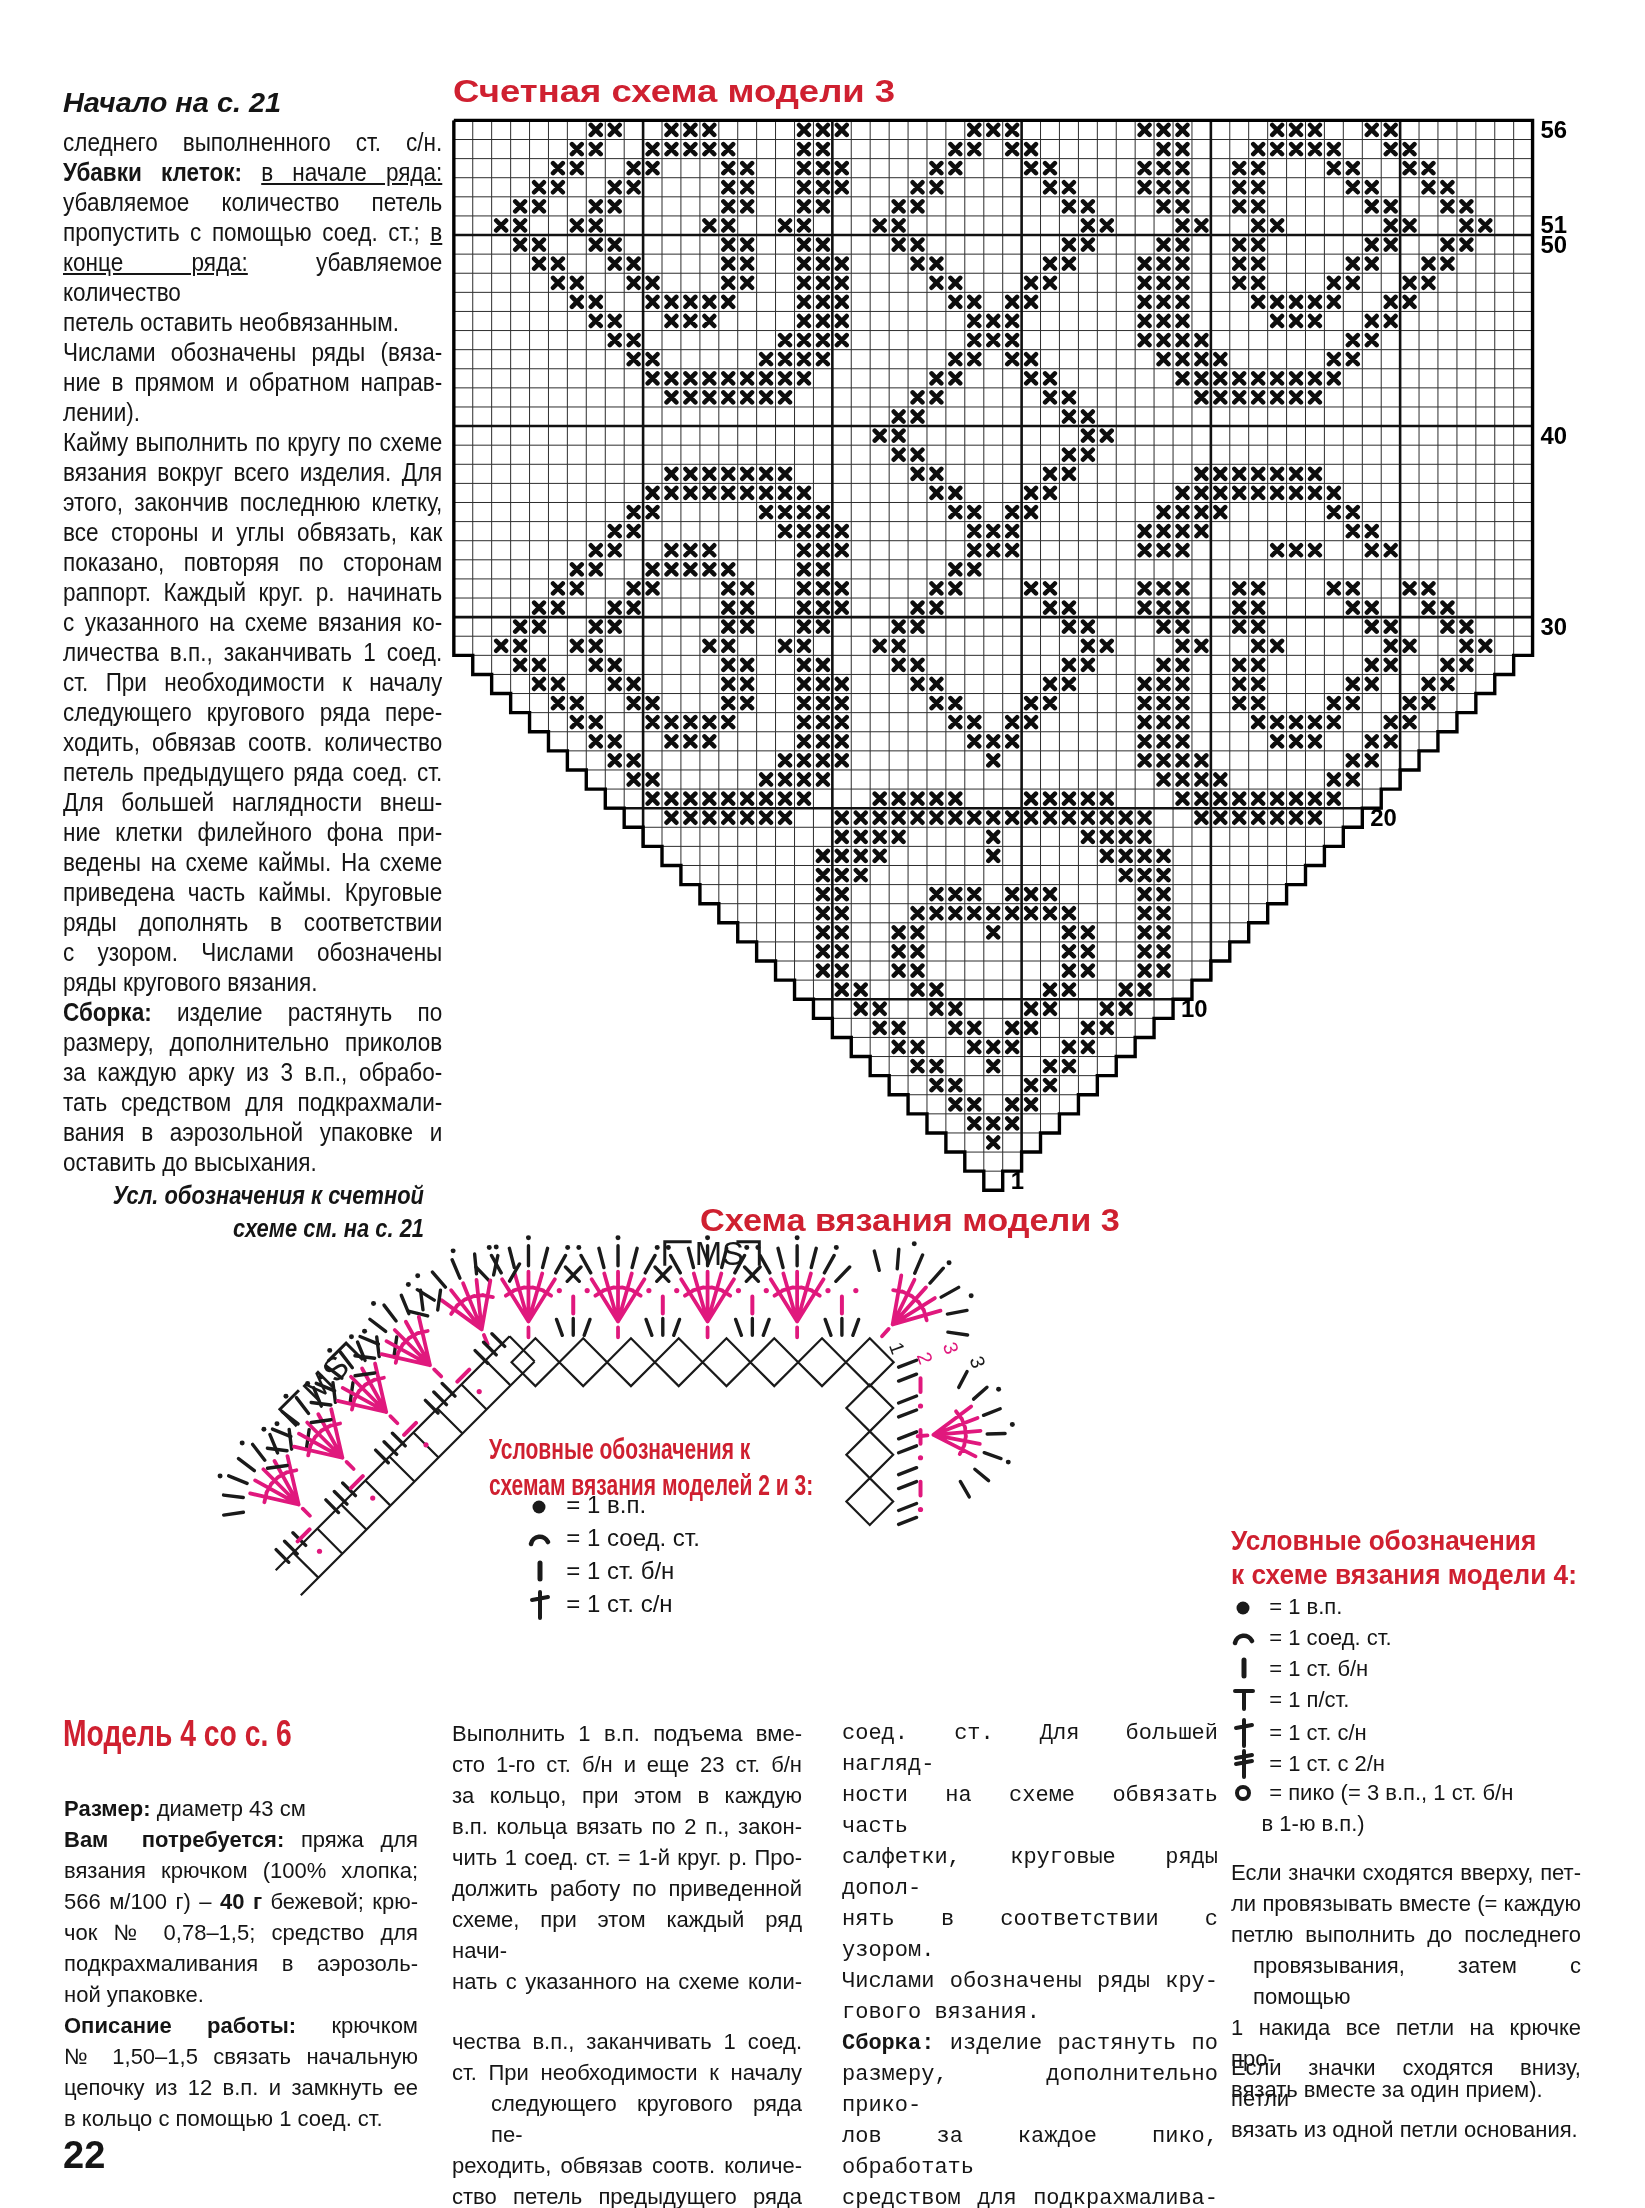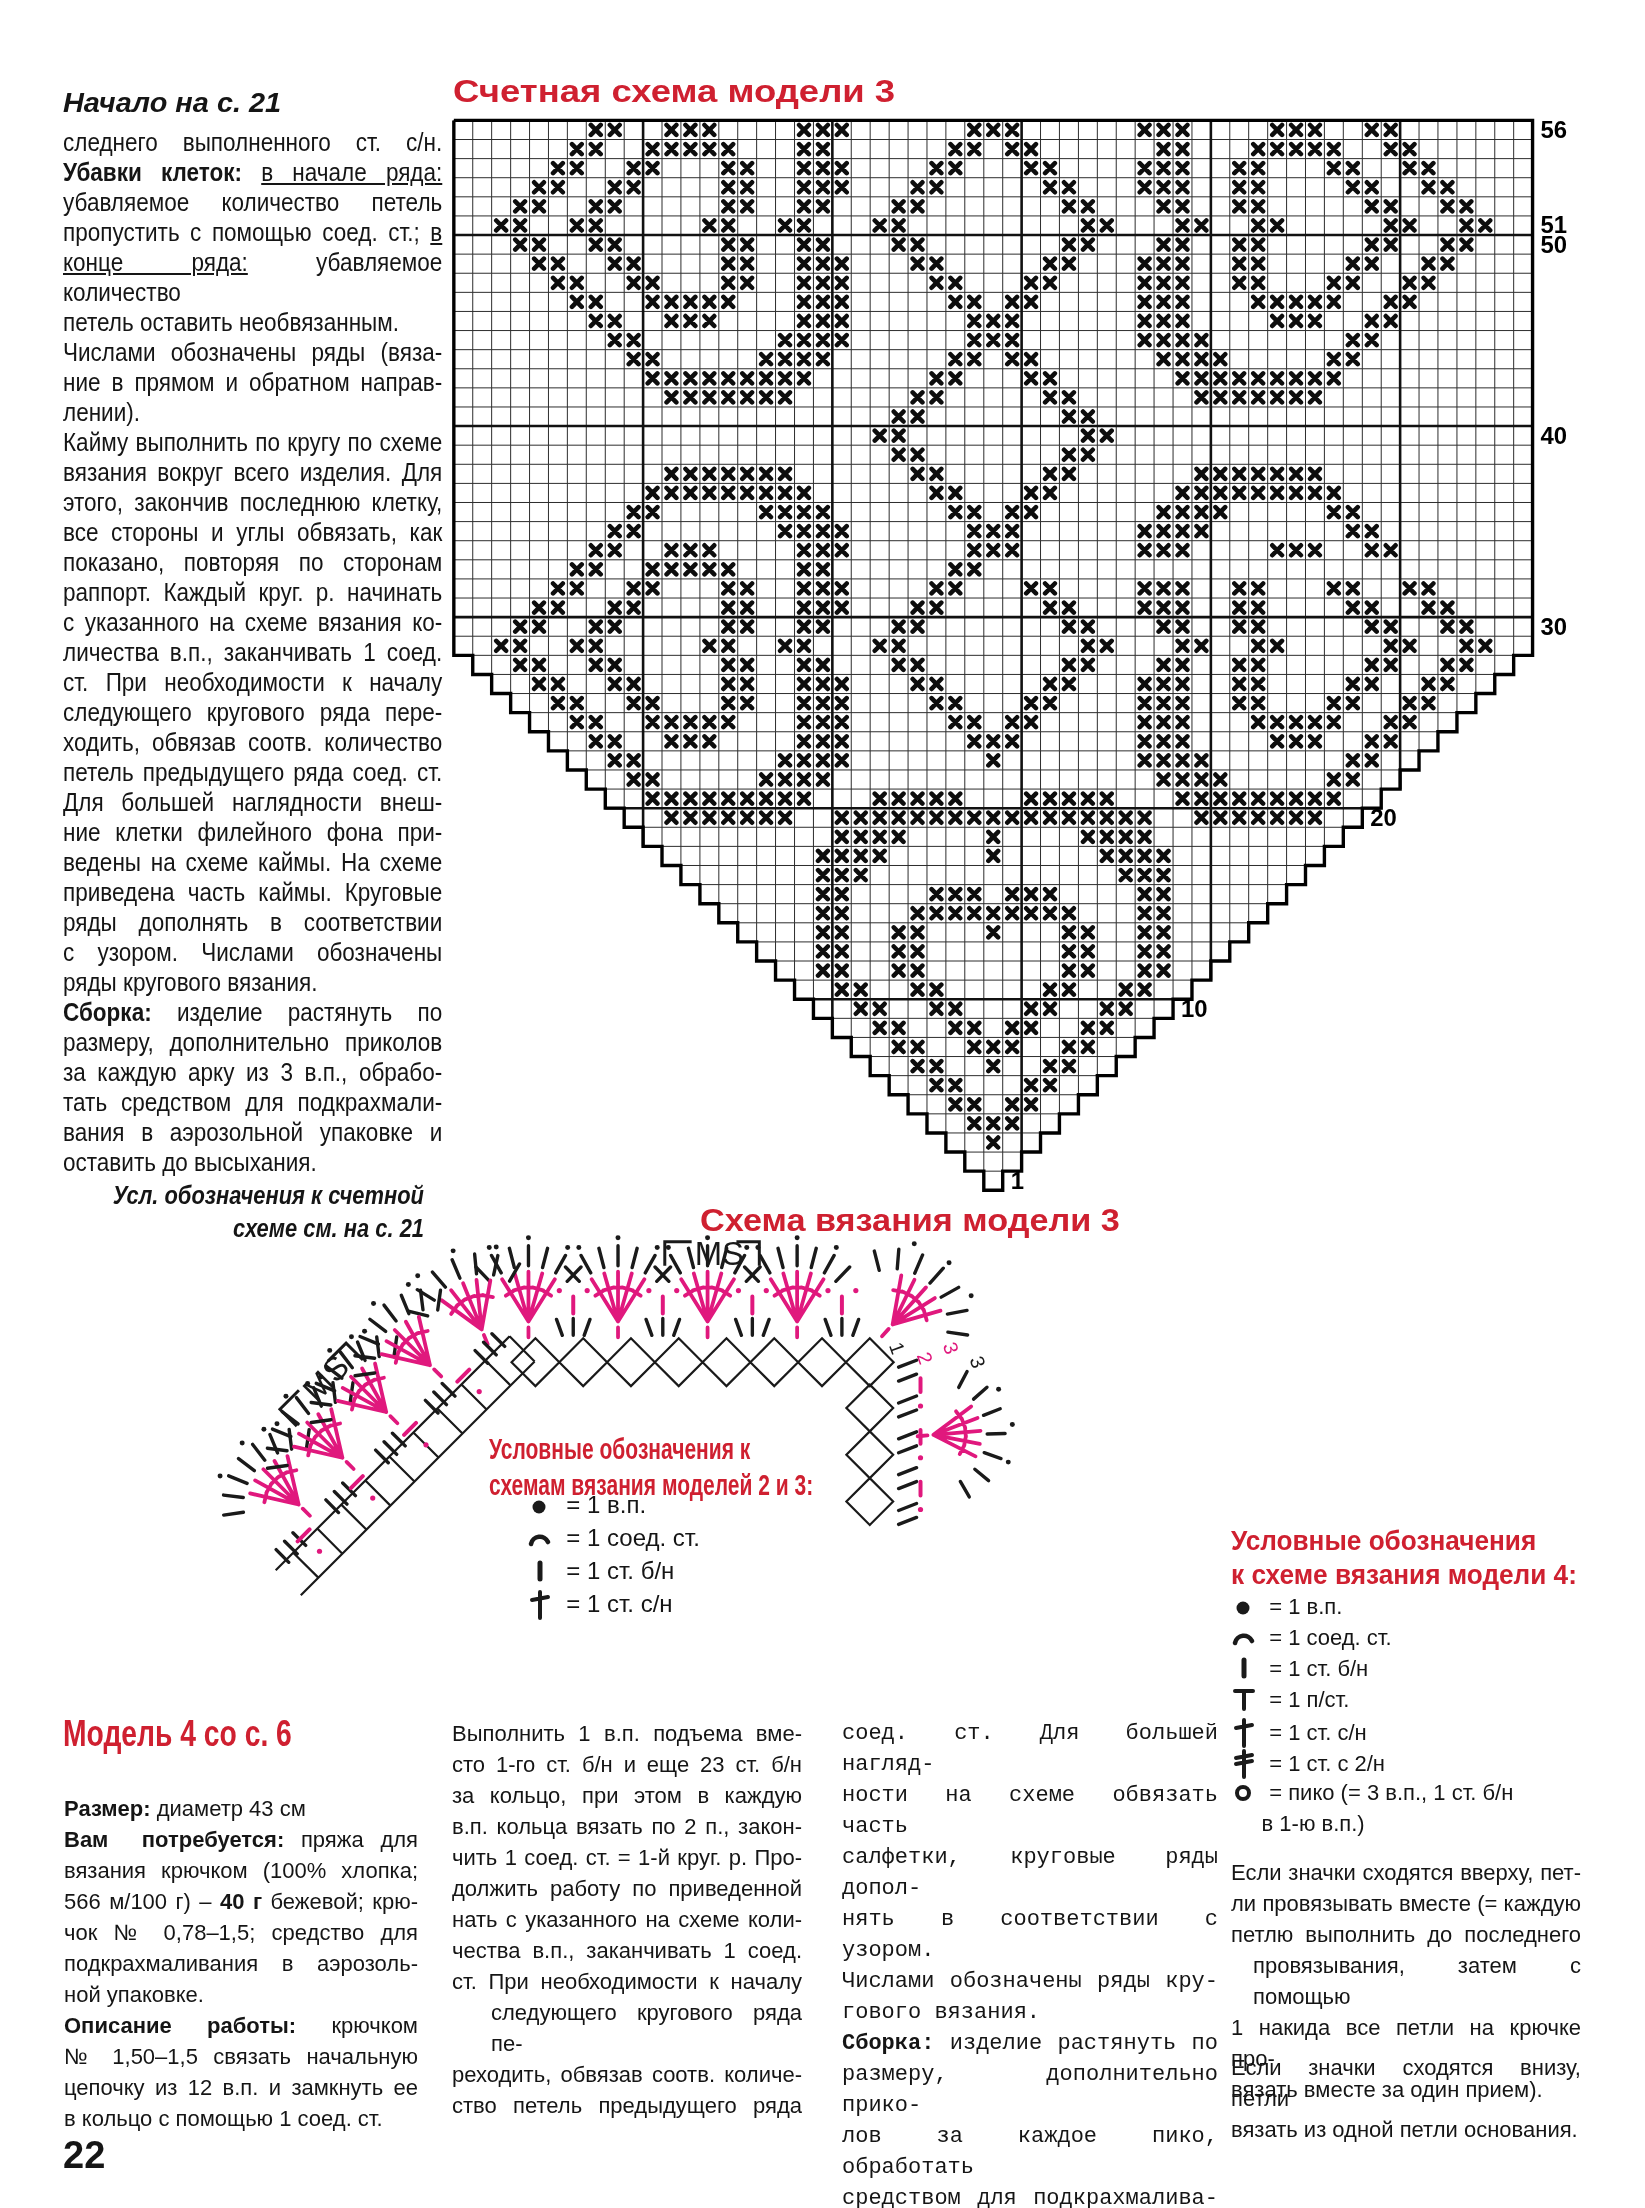--- a/index.html
+++ b/index.html
@@ -202,22 +202,23 @@
 <div style="">в кольцо с помощью 1 соед. ст.</div>
 </div>
 
 <div style="position:absolute;left:452px;top:1718px;width:350px;font-size:22px;line-height:31px;">
 <div style="text-align:justify;text-align-last:justify;">Выполнить 1 в.п. подъема вме-</div>
 <div style="text-align:justify;text-align-last:justify;">сто 1-го ст. б/н и еще 23 ст. б/н</div>
 <div style="text-align:justify;text-align-last:justify;">за кольцо, при этом в каждую</div>
 <div style="text-align:justify;text-align-last:justify;">в.п. кольца вязать по 2 п., закон-</div>
 <div style="text-align:justify;text-align-last:justify;">чить 1 соед. ст. = 1-й круг. р. Про-</div>
 <div style="text-align:justify;text-align-last:justify;">должить работу по приведенной</div>
+<div style="text-align:justify;text-align-last:justify;">схеме, при этом каждый ряд начи-</div>
 <div style="text-align:justify;text-align-last:justify;">нать с указанного на схеме коли-</div>
-<div style="text-align:justify;text-align-last:justify;">чества в.п., заканчивать 1 соед.</div>
+<div style="text-align:justify;text-align-last:justify;margin-top:29px;">чества в.п., заканчивать 1 соед.</div>
 <div style="text-align:justify;text-align-last:justify;">ст. При необходимости к началу</div>
 <div style="text-align:justify;text-align-last:justify;margin-left:39px;">следующего кругового ряда пе-</div>
 <div style="text-align:justify;text-align-last:justify;">реходить, обвязав соотв. количе-</div>
 <div style="text-align:justify;text-align-last:justify;">ство петель предыдущего ряда</div>
 </div>
 
 <div style="position:absolute;left:842px;top:1718px;width:376px;font-size:22px;line-height:31px;font-family:Liberation Mono, monospace;">
 <div style="text-align:justify;text-align-last:justify;">соед. ст. Для большей нагляд-</div>
 <div style="text-align:justify;text-align-last:justify;">ности на схеме обвязать часть</div>
 <div style="text-align:justify;text-align-last:justify;">салфетки, круговые ряды допол-</div>

